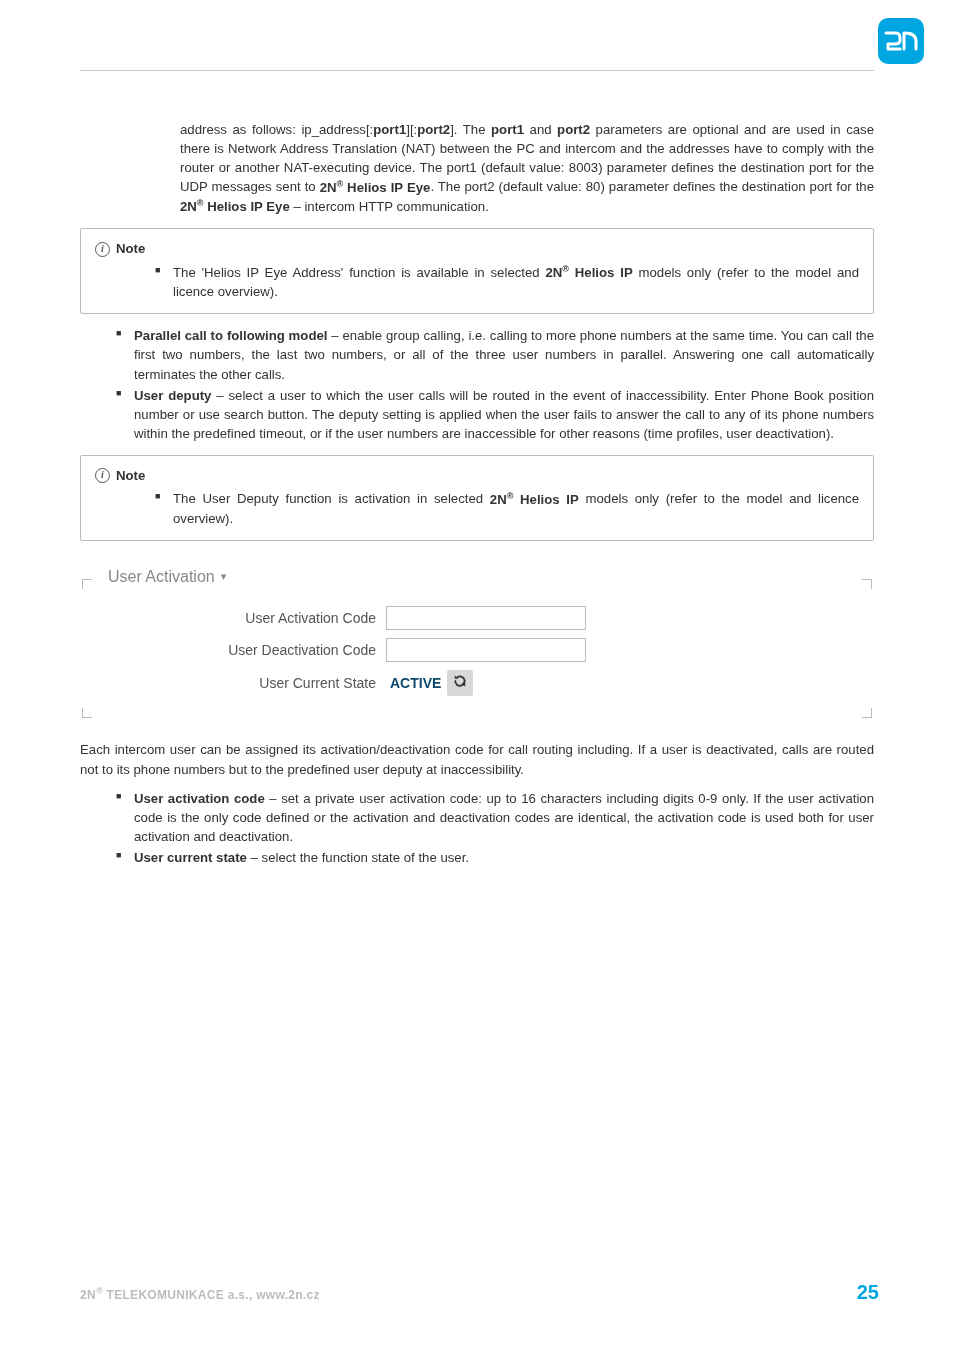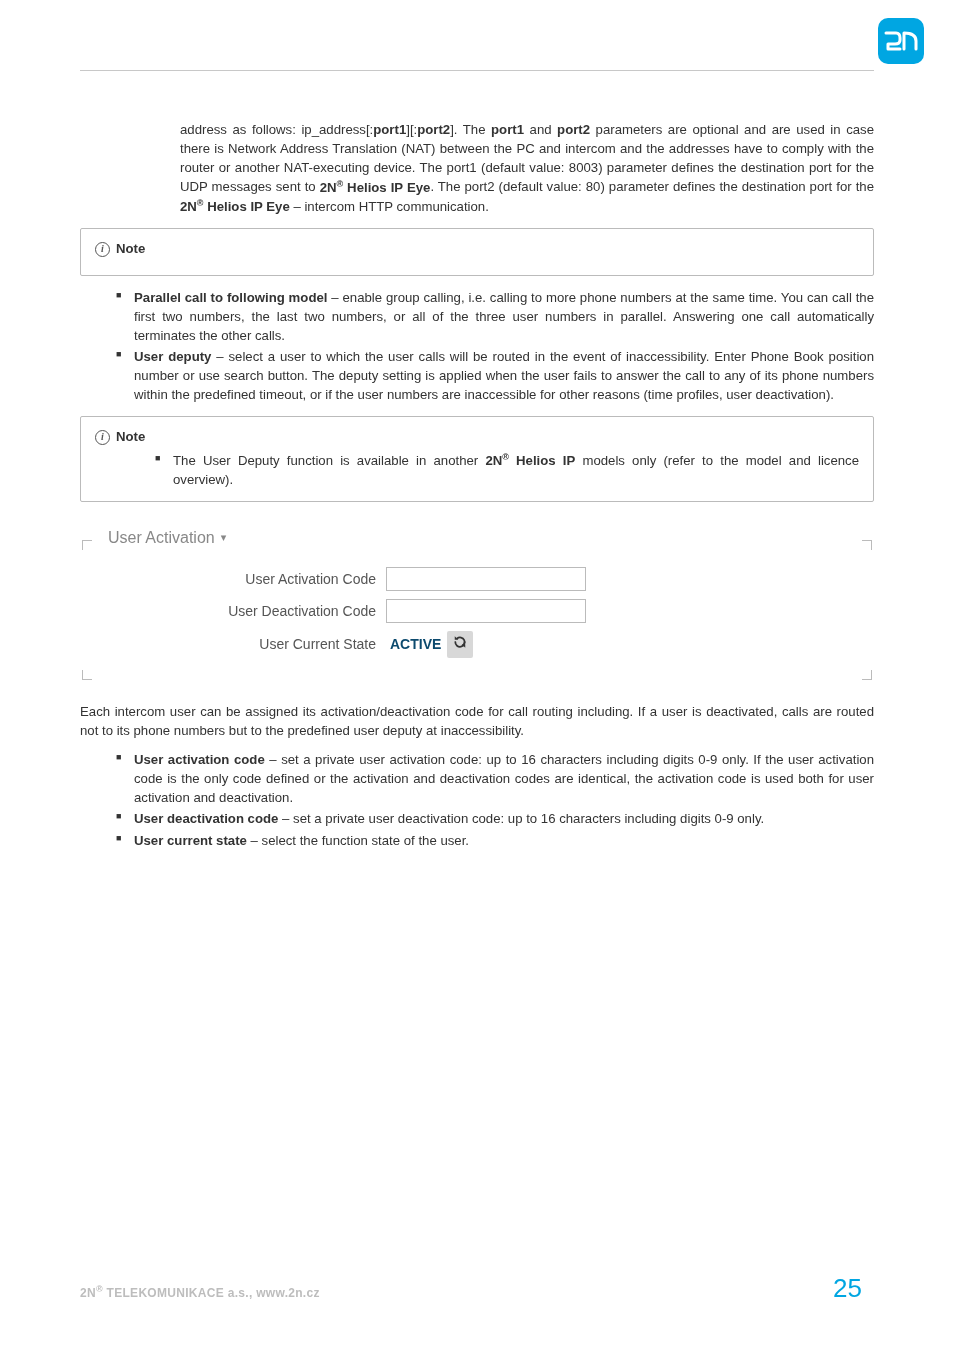--- a/index.html
+++ b/index.html
@@ -28,23 +28,23 @@
   .fs-br { bottom: 2px; right: 2px; border-width: 0 1px 1px 0; }
   .fs-legend { display: inline-flex; align-items: center; gap: 6px; font-size: 16px; color: #888; margin-left: 22px; background: #fff; padding: 0 6px; font-family: "Segoe UI", Arial, sans-serif; font-weight: 300; position: relative; z-index: 2; }
   .chev { font-size: 11px; color: #888; }
   .fs-body { padding: 10px 26px 16px 26px; }
   .form-row { display: flex; align-items: center; margin: 8px 0; }
   .form-label { flex: 0 0 280px; text-align: right; font-size: 14px; color: #555; padding-right: 10px; font-family: "Segoe UI", Arial, sans-serif; }
   .form-input { width: 200px; height: 24px; border: 1px solid #bbb; background: #fff; font-size: 13px; padding: 0 4px; }
   .state-val { font-weight: bold; color: #0c4a6e; padding-left: 4px; font-size: 14px; font-family: "Segoe UI", Arial, sans-serif; }
   .toggle-icon { display: inline-block; background: #d8d8d8; padding: 3px 6px; margin-left: 6px; font-size: 14px; font-weight: bold; color: #333; border-radius: 2px; font-family: Arial, sans-serif; }
   .para { text-align: justify; margin-bottom: 10px; }
-  .footer { position: absolute; bottom: 46px; left: 80px; right: 92px; display: flex; justify-content: space-between; align-items: baseline; margin-top: 7px; }
+  .footer { position: absolute; bottom: 46px; left: 80px; right: 75px; display: flex; justify-content: space-between; align-items: baseline; margin-top: 7px; }
   .footer-left { font-size: 12px; font-weight: bold; color: #bdbdbd; letter-spacing: 0.3px; }
-  .footer-right { font-size: 26px; font-weight: normal; color: #00a6e2; }
+  .footer-right { font-size: 20px; font-weight: bold; color: #00a6e2; }
   b { font-weight: bold; }
 </style>
 </head>
 <body>
 
 <div class="page">
   <div class="logo-wrap">
     <div class="logo-box">
       <svg width="34" height="22" viewBox="0 0 34 22">
         <path d="M2 3 L12 3 Q16 3 16 8 L16 10 Q16 14 11 14 L4 14 L4 19 L16 19 M20 3 L20 19 M20 3 Q32 3 32 11 L32 19" stroke="#fff" stroke-width="3" fill="none" stroke-linecap="round" stroke-linejoin="round"></path>
@@ -57,35 +57,40 @@
   <div class="content">
     <p class="indent-block">
       <span>address as follows: ip_address[:</span><b>port1</b><span>][:</span><b>port2</b><span>]. The </span><b>port1</b><span> and </span><b>port2</b><span>  parameters are optional and are used in case there is Network Address Translation (NAT) between the PC and intercom and the addresses have to comply with the router or another NAT-executing device. The port1 (default value: 8003) parameter defines the destination port for the UDP messages sent to </span><b><span>2N</span><sup>®</sup><span> Helios IP Eye</span></b><span>. The port2 (default value: 80) parameter defines the destination port for the </span><b><span>2N</span><sup>®</sup><span> Helios IP Eye</span></b><span> – intercom HTTP communication.</span>
     </p>
 
     <div class="note-box">
       <div class="note-head">
         <span class="info-icon">i</span>
         <span>Note</span>
       </div>
+      <ul class="note-ul">
+        <li>
+          <span>The 'Helios IP Eye Address' function is available in selected </span><b><span>2N</span><sup>®</sup><span> Helios IP</span></b><span> models only (refer to the model and licence overview).</span>
+        </li>
+      </ul>
     </div>
 
     <ul class="body-ul">
       <li><b>Parallel call to following model</b><span> – enable group calling, i.e. calling to more phone numbers at the same time. You can call the first two numbers, the last two numbers, or all of the three user numbers in parallel. Answering one call automatically terminates the other calls.</span></li>
       <li><b>User deputy</b><span> – select a user to which the user calls will be routed in the event of inaccessibility. Enter Phone Book position number or use search button. The deputy setting is applied when the user fails to answer the call to any of its phone numbers within the predefined timeout, or if the user numbers are inaccessible for other reasons (time profiles, user deactivation).</span></li>
     </ul>
 
     <div class="note-box">
       <div class="note-head">
         <span class="info-icon">i</span>
         <span>Note</span>
       </div>
       <ul class="note-ul">
         <li>
-          <span>The User Deputy function is available in another </span><b><span>2N</span><sup>®</sup><span> Helios IP</span></b><span> models only (refer to the model and licence overview).</span>
+          <span>The User Deputy function is activation in selected </span><b><span>2N</span><sup>®</sup><span> Helios IP</span></b><span> models only (refer to the model and licence overview).</span>
         </li>
       </ul>
     </div>
 
     <div class="fieldset-wrap">
       <span class="fs-corner fs-tl"></span>
       <span class="fs-corner fs-tr"></span>
       <span class="fs-corner fs-bl"></span>
       <span class="fs-corner fs-br"></span>
       <div class="fs-legend">
@@ -113,21 +118,20 @@
               </svg>
           </span>
         </div>
       </div>
     </div>
 
     <p class="para">Each intercom user can be assigned its activation/deactivation code for call routing including. If a user is deactivated, calls are routed not to its phone numbers but to the predefined user deputy at inaccessibility.</p>
 
     <ul class="body-ul">
       <li><b>User activation code</b><span> – set a private user activation code: up to 16 characters including digits 0-9 only. If the user activation code is the only code defined or the activation and deactivation codes are identical, the activation code is used both for user activation and deactivation.</span></li>
-      <li><b>User deactivation code</b><span> – set a private user deactivation code: up to 16 characters including digits 0-9 only.</span></li>
       <li><b>User current state</b><span> – select the function state of the user.</span></li>
     </ul>
   </div>
 
   <div class="footer">
     <div class="footer-left">
       <span>2N</span><sup>®</sup><span> TELEKOMUNIKACE a.s., www.2n.cz</span>
     </div>
     <div class="footer-right">25</div>
   </div>

